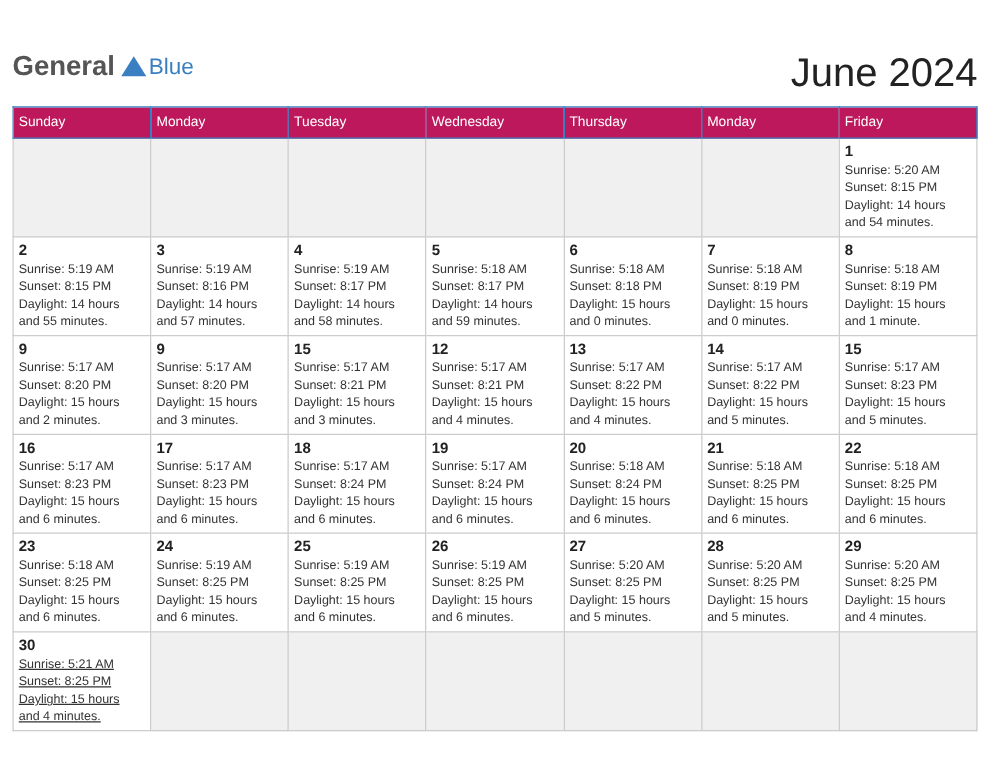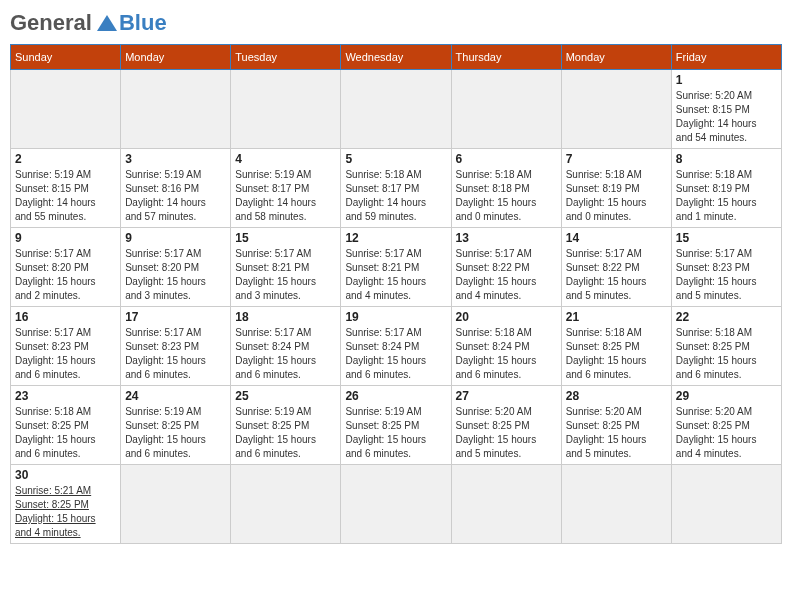--- a/index.html
+++ b/index.html
@@ -8,20 +8,21 @@
       background: #fff;
       width: 792px;
       min-height: 612px;
       padding: 10px;
     }
     .header-area {
       display: flex;
       justify-content: space-between;
       align-items: flex-start;
       margin-bottom: 8px;
+      margin-top: 30px;
     }
     .logo {
       display: flex;
       align-items: center;
       gap: 4px;
     }
     .title-area {
       text-align: right;
     }
     .month-title {
@@ -32,21 +33,21 @@
     .location {
       font-size: 14px;
       color: #444;
     }
     .calendar {
       width: 100%;
       border-collapse: collapse;
       font-size: 11px;
     }
     .calendar th {
-      background: #c2410c;
+      background: #be185d;
       color: #fff;
       padding: 6px 4px;
       text-align: left;
       font-weight: normal;
       border: 1px solid #3a7fc1;
     }
     .calendar td {
       border: 1px solid #ccc;
       vertical-align: top;
       padding: 3px 4px;
@@ -79,23 +80,24 @@
 <body>
 
 <div class="header-area">
   <div class="logo">
     <div style="display:flex;align-items:center;gap:2px;">
       <span style="font-size:22px;font-weight:bold;color:#555;">General</span>
       <div style="display:flex;flex-direction:column;align-items:center;justify-content:center;margin-left:3px;">
         <div style="width:0;height:0;border-left:10px solid transparent;border-right:10px solid transparent;border-bottom:16px solid #3a7fc1;"></div>
       </div>
     </div>
-    <span style="font-size:22px;font-weight:bold;color:#3a7fc1;margin-left:-2px;text-align:right;">Blue</span>
+    <span style="font-size:18px;font-weight:normal;color:#3a7fc1;margin-left:-2px;text-align:right;">Blue</span>
   </div>
   <div class="title-area">
+    <div class="month-title">June 2024</div>
   </div>
 </div>
 
 <table class="calendar">
   <thead>
     <tr>
     <th>Sunday</th>
         <th>Monday</th>
         <th>Tuesday</th>
         <th>Wednesday</th>

